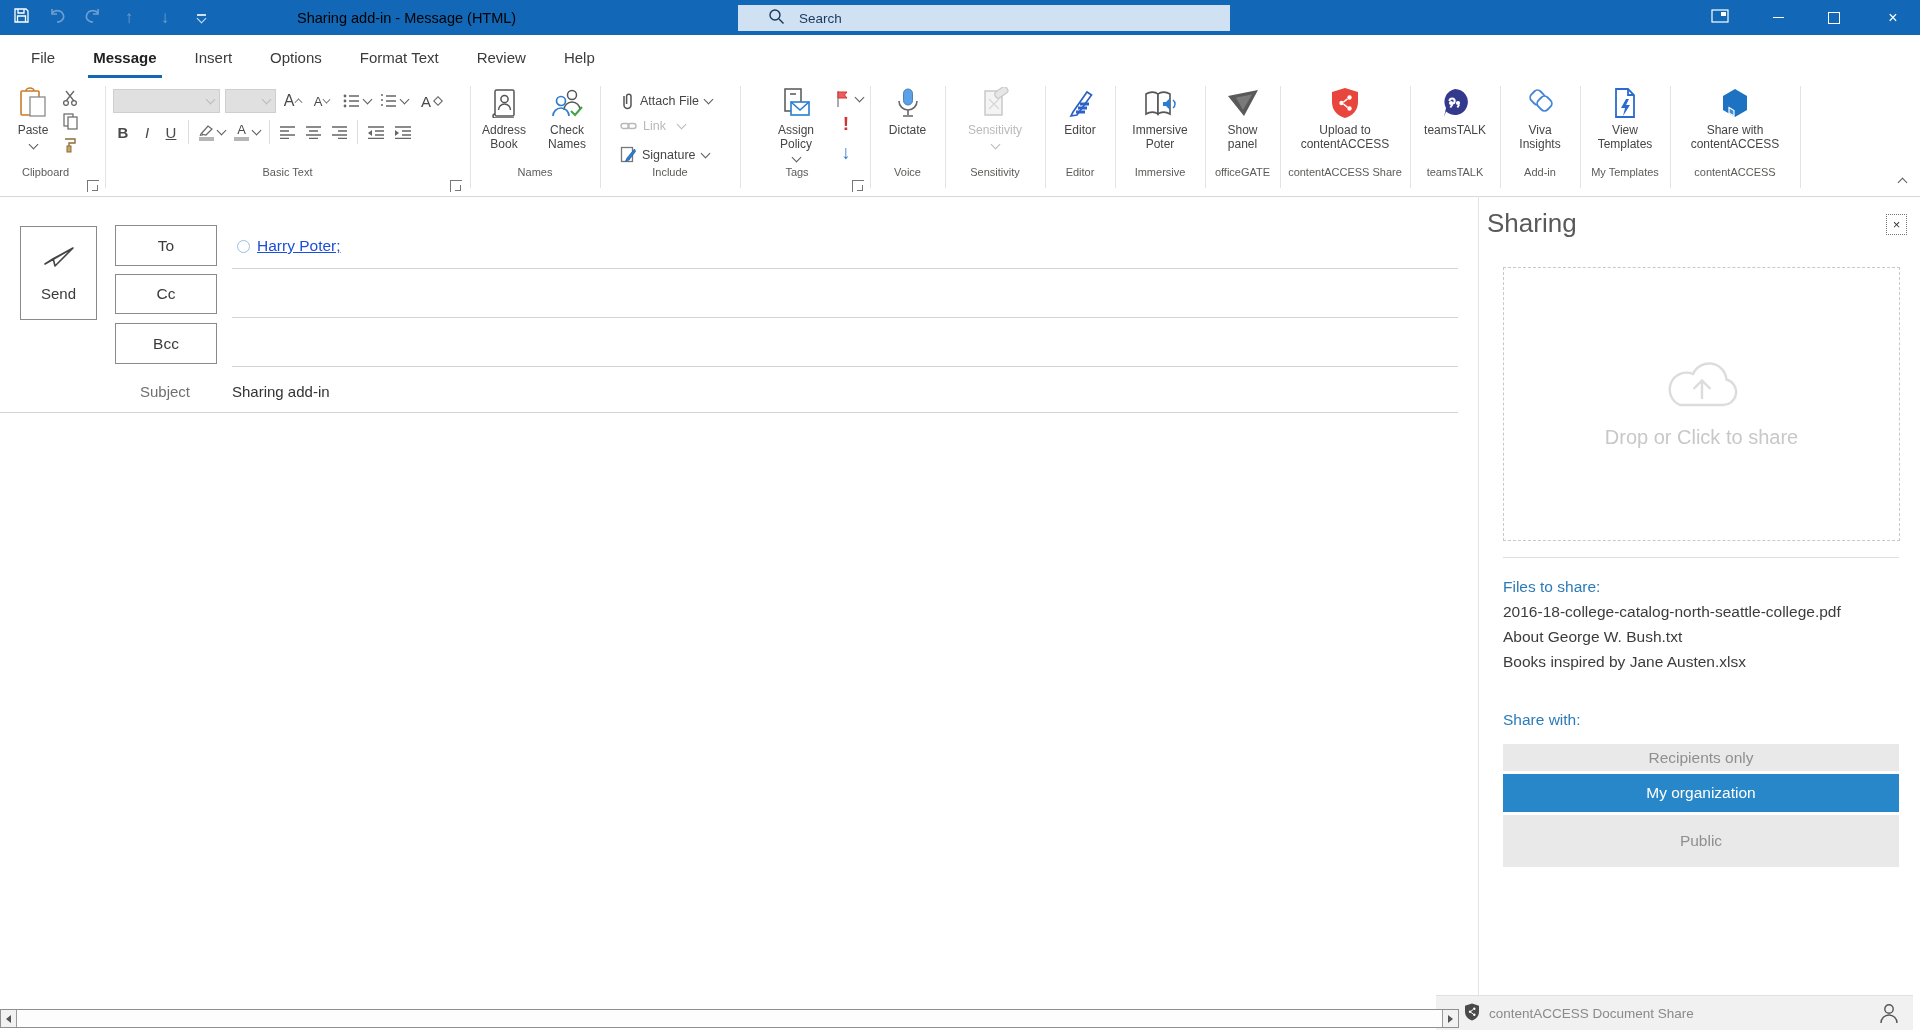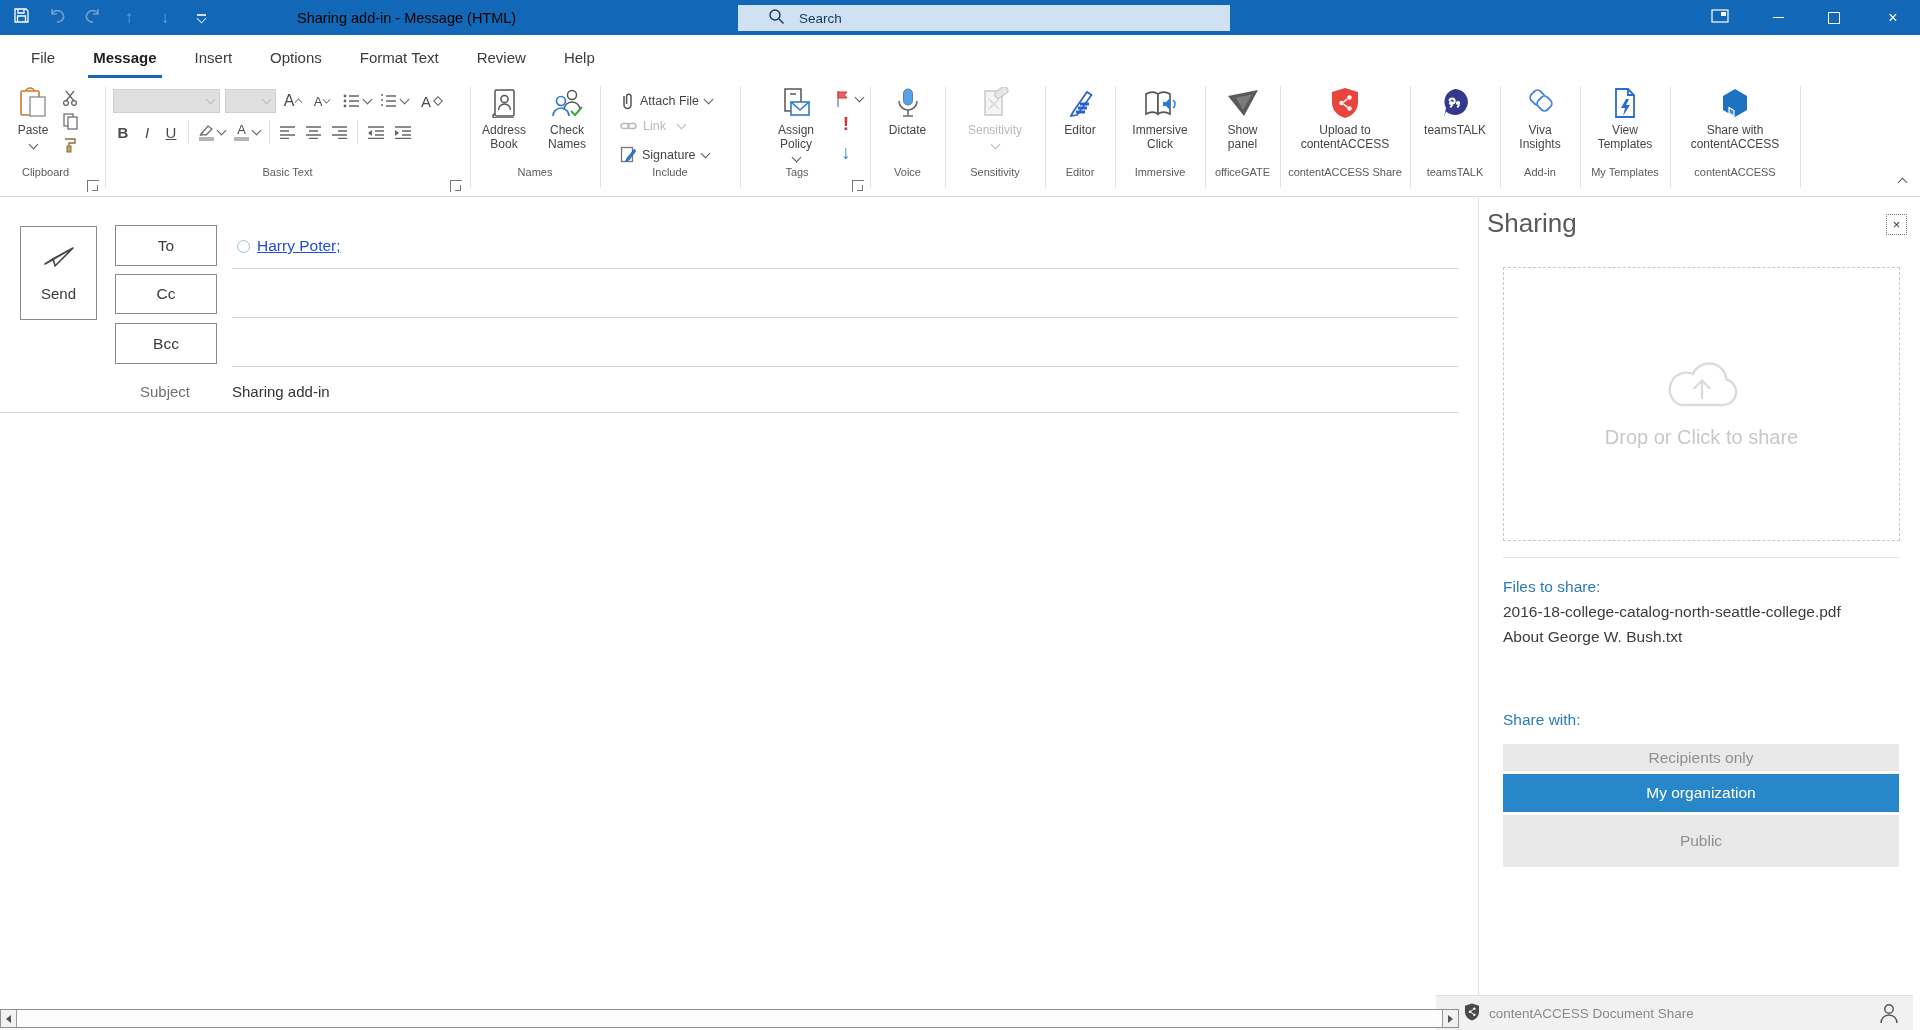--- a/index.html
+++ b/index.html
@@ -439,21 +439,21 @@
     <div class="grp" style="left:1115px;width:90px;display:flex;justify-content:center;padding-top:6px;box-sizing:border-box;">
       <div class="bigbtn" style="width:70px;">
         <span class="ico">
           <svg width="34" height="30" viewBox="0 0 34 30">
               <path d="M3 6 C7 3.5 12 3.5 15 6 V26 C12 23.5 7 23.5 3 26 Z" fill="#fff" stroke="#555" stroke-width="1.6"></path>
               <path d="M27 6 C23 3.5 18 3.5 15 6 V26 C18 23.5 23 23.5 27 26 Z" fill="#fff" stroke="#555" stroke-width="1.6"></path>
               <path d="M20 14 h3 l4-4 v12 l-4-4 h-3 z" fill="#2b7cd3"></path>
               <path d="M30 12 a5 5 0 0 1 0 8" fill="none" stroke="#2b7cd3" stroke-width="1.5"></path>
             </svg>
         </span>
-        <span class="lbl">Immersive Click</span>
+        <span class="lbl">Immersive Poter</span>
       </div>
     </div>
     <div class="gdiv" style="left:1205px;"></div>
 
     <div class="grp" style="left:1205px;width:75px;display:flex;justify-content:center;padding-top:6px;box-sizing:border-box;">
       <div class="bigbtn" style="width:62px;">
         <span class="ico">
           <svg width="34" height="30" viewBox="0 0 34 30">
               <path d="M2 8 L32 2 L18 28 Z" fill="#595959"></path>
               <path d="M10 9.5 L26 6.5 L17 22 Z" fill="#7a7a7a"></path>
@@ -594,20 +594,21 @@
     </span>
     <span class="dz-text">Drop or Click to share</span>
   </div>
 
   <div class="panel-hr"></div>
 
   <div class="p-head" style="top:578px;">Files to share:</div>
   <div class="file-list">
     <div>2016-18-college-catalog-north-seattle-college.pdf</div>
     <div>About George W. Bush.txt</div>
+    <div>Books inspired by Jane Austen.xlsx</div>
   </div>
 
   <div class="p-head" style="top:711px;">Share with:</div>
   <div class="share-opt opt-gray" style="top:744px;height:27px;">Recipients only</div>
   <div class="share-opt opt-sel" style="top:774px;height:38px;">My organization</div>
   <div class="share-opt opt-gray" style="top:815px;height:52px;">Public</div>
 
 
   <div class="panel-footer">
     <span>

